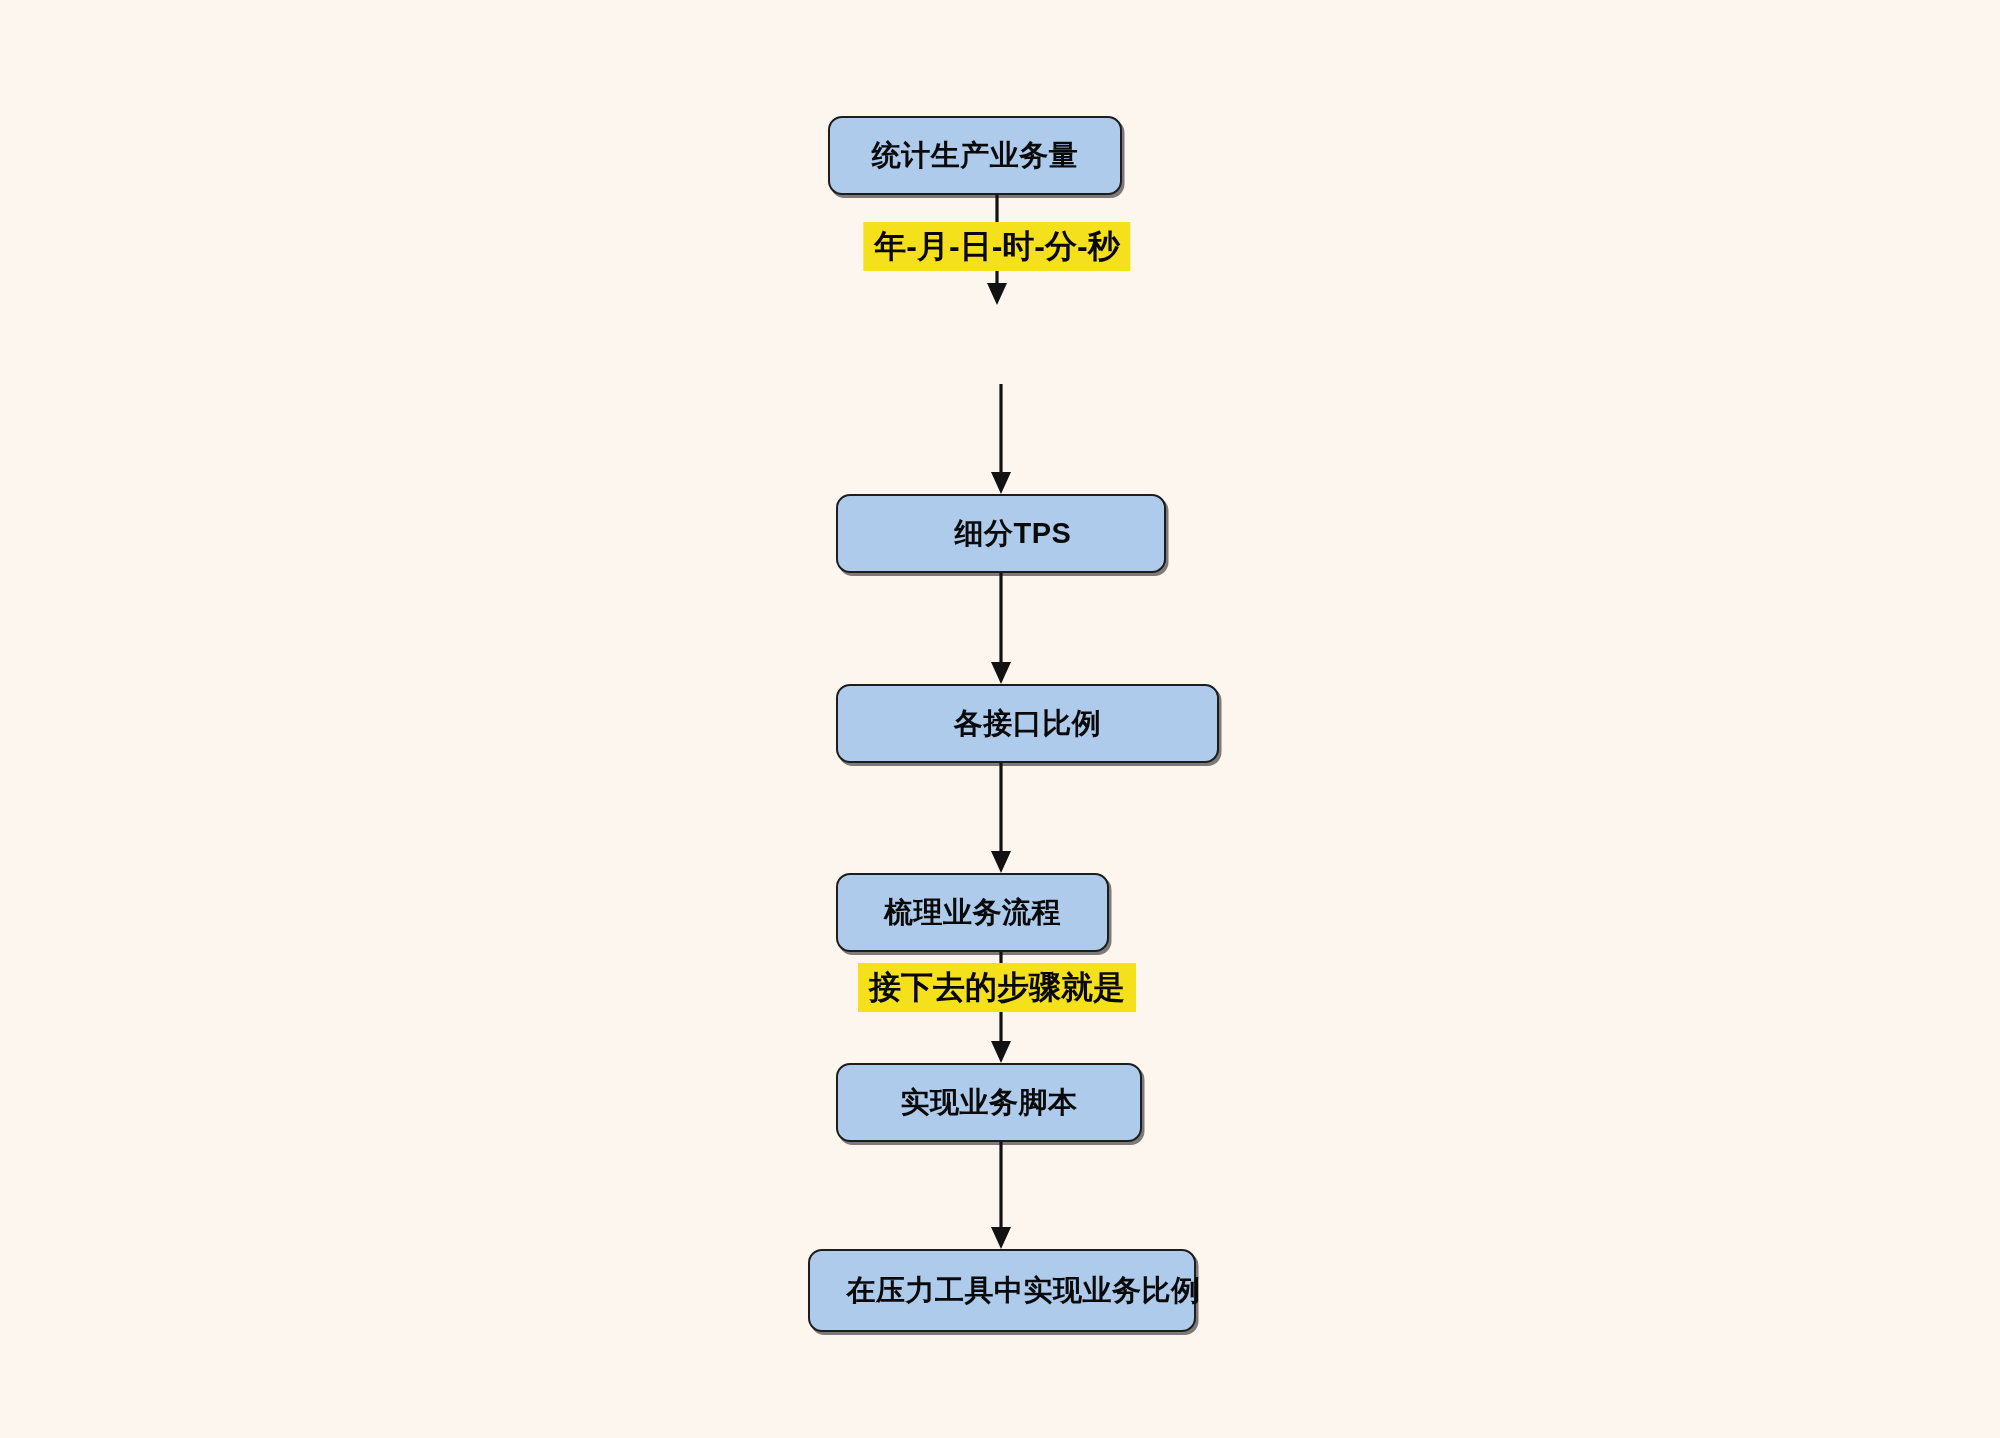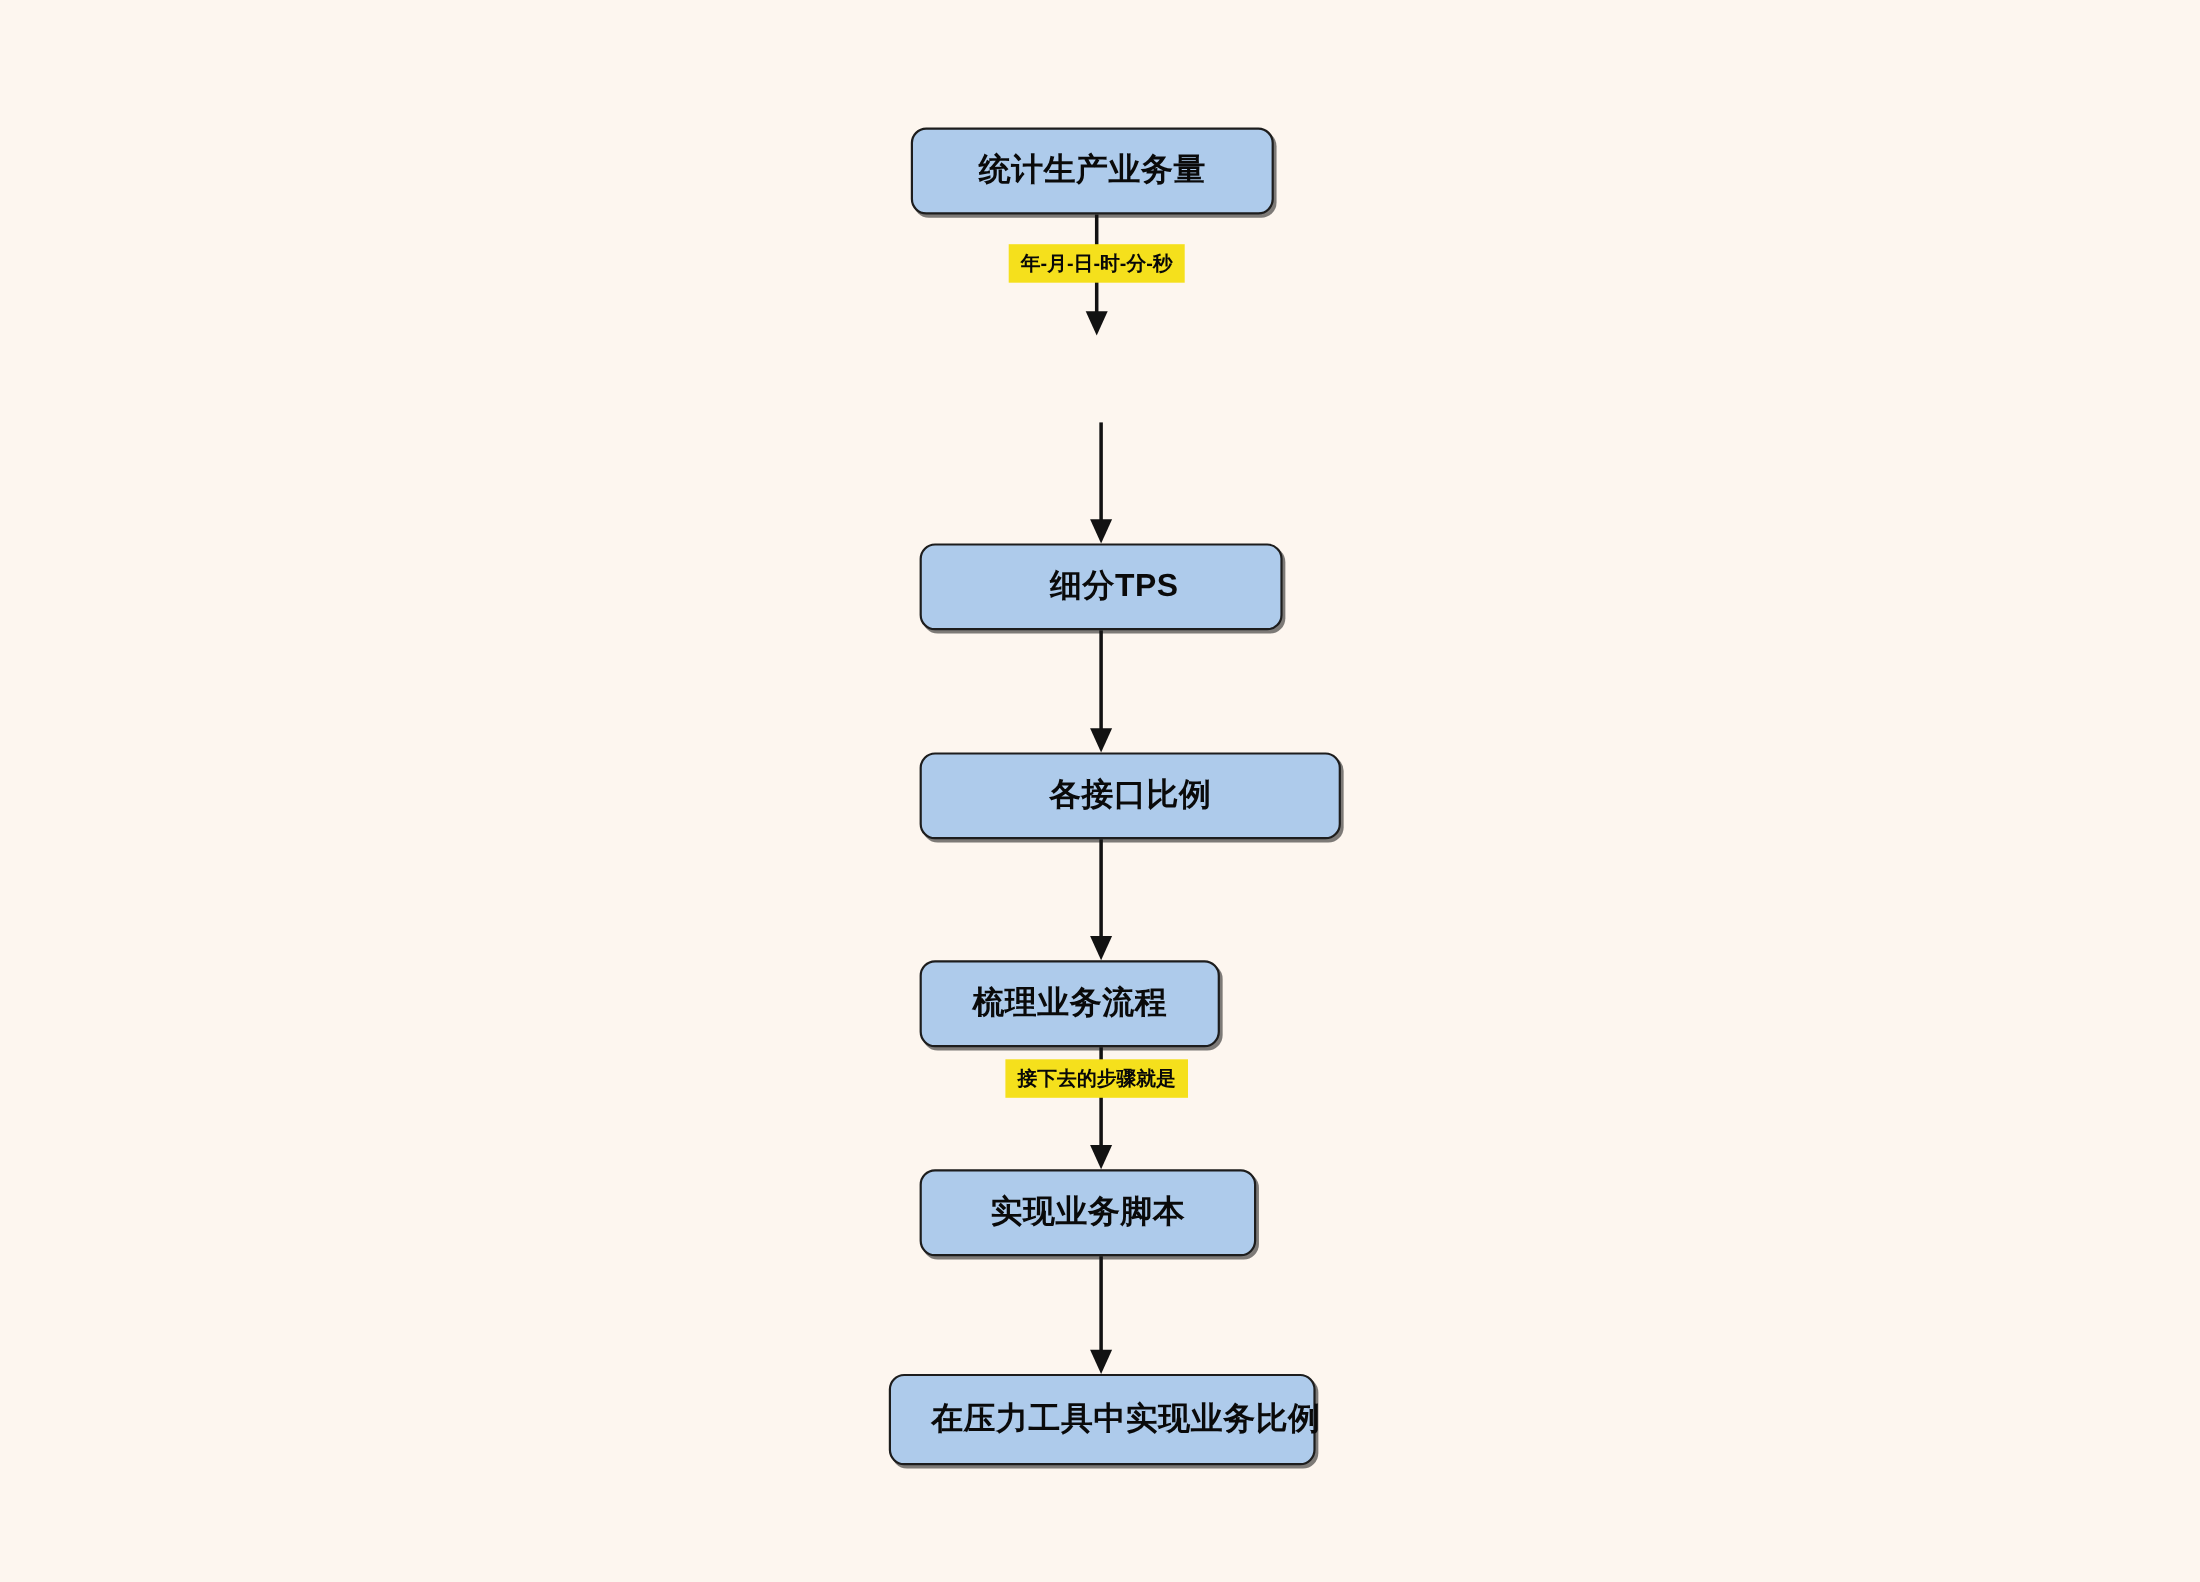--- a/index.html
+++ b/index.html
@@ -40,21 +40,21 @@
     white-space: nowrap;
     box-shadow: 2.5px 3px 0 rgba(20,20,20,0.55);
   }
 
   .node-label {
     display: block;
     padding: 0 6px;
   }
 
   
-  .n1 { left: 828px;  top: 116px;  width: 330px; height: 79px; }
+  .n1 { left: 828px;  top: 116px;  width: 294px; height: 79px; }
   .n2 { left: 836px;  top: 305px;  width: 330px; height: 79px; }
   .n3 { left: 836px;  top: 494px;  width: 330px; height: 79px; padding-left: 24px; }
   .n4 { left: 836px;  top: 684px;  width: 383px; height: 79px; }
   .n5 { left: 836px;  top: 873px;  width: 273px; height: 79px; }
   .n6 { left: 836px;  top: 1063px; width: 306px; height: 79px; }
   .n7 { left: 808px;  top: 1249px; width: 388px; height: 83px; padding-left: 43px; }
 
   
   .edge {
     position: absolute;
@@ -72,21 +72,21 @@
     fill: #121212;
   }
 
   
   .edge-label {
     position: absolute;
     box-sizing: border-box;
     background: #f5e01c;
     color: #080808;
     font-weight: 700;
-    font-size: 18px;
+    font-size: 32px;
     line-height: 1;
     white-space: nowrap;
     padding: 8px 11px 9px 11px;
     transform: translateX(-50%);
     text-align: center;
   }
   .el1 { left: 997px; top: 222px; }
   .el2 { left: 997px; top: 963px; }
 </style>
 </head>

